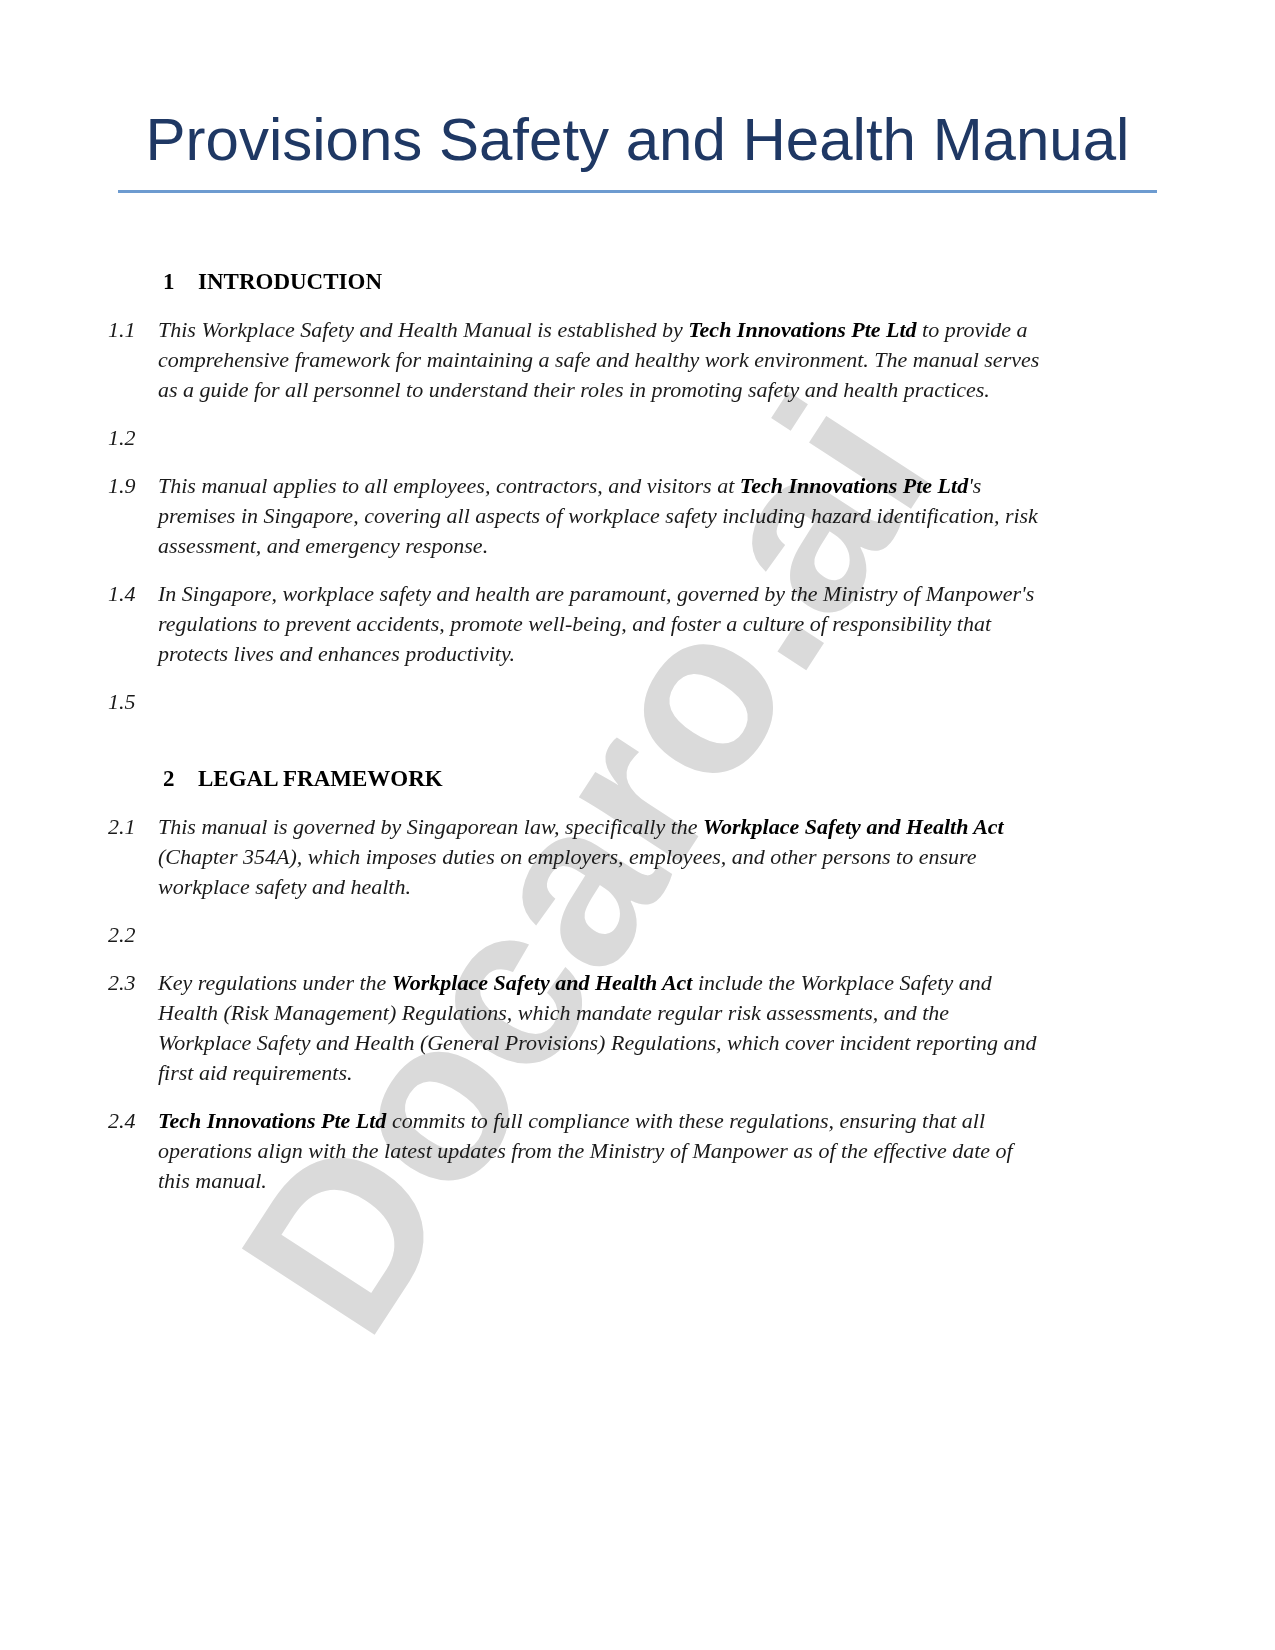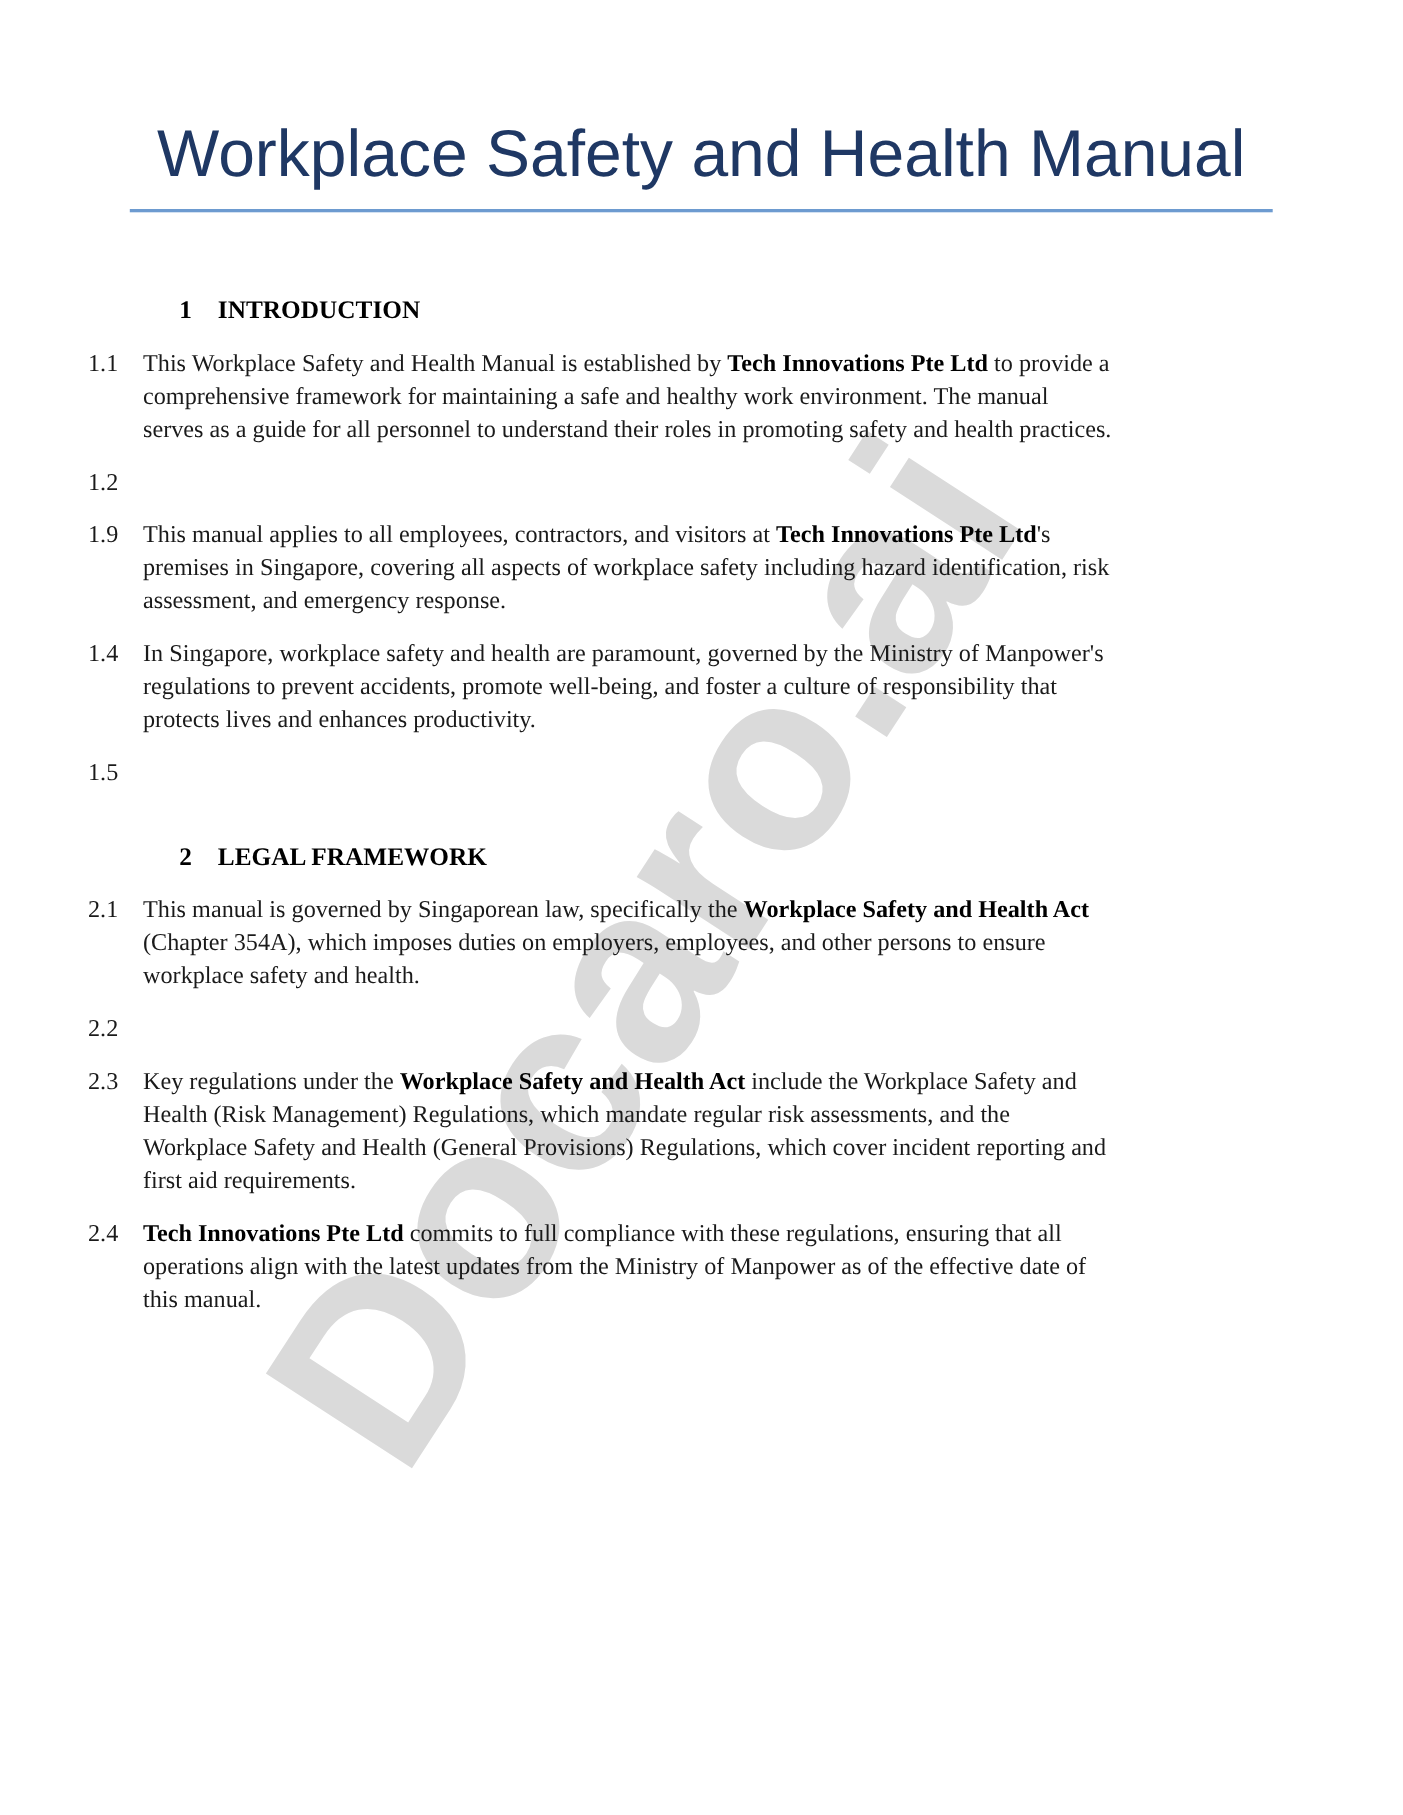--- a/index.html
+++ b/index.html
@@ -49,33 +49,34 @@
     padding-left: 163px;
   }
   .section + .section .heading-row { margin-top: 47px; }
   .h-num { width: 35px; flex: none; }
   .para-row {
     display: flex;
     font-size: 22px;
     line-height: 30px;
     color: #1a1a1a;
     margin: 0 0 18px 0;
-    padding-left: 80px;
+    padding-left: 108px;
+    font-style: italic;
   }
   .p-num { width: 50px; flex: none; }
   .p-text { width: 882px; flex: none; }
   .p-text b, .heading-row b { color: #000000; }
 </style>
 </head>
 <body>
 
 <div class="page">
   <div class="watermark">Docaro.ai</div>
   <div class="doc">
-    <h1 class="doc-title">Workplace Safety and Health Manual</h1>
+    <h1 class="doc-title">Provisions Safety and Health Manual</h1>
     <div class="title-rule"></div>
     <div class="content">
         <div class="section">
           <div class="heading-row">
             <span class="h-num">1</span>
             <span class="h-label">INTRODUCTION</span>
           </div>
           <div class="para-row">
             <span class="p-num">1.1</span>
             <span class="p-text">This Workplace Safety and Health Manual is established by <b>Tech Innovations Pte Ltd</b> to provide a comprehensive framework for maintaining a safe and healthy work environment. The manual serves as a guide for all personnel to understand their roles in promoting safety and health practices.</span>

